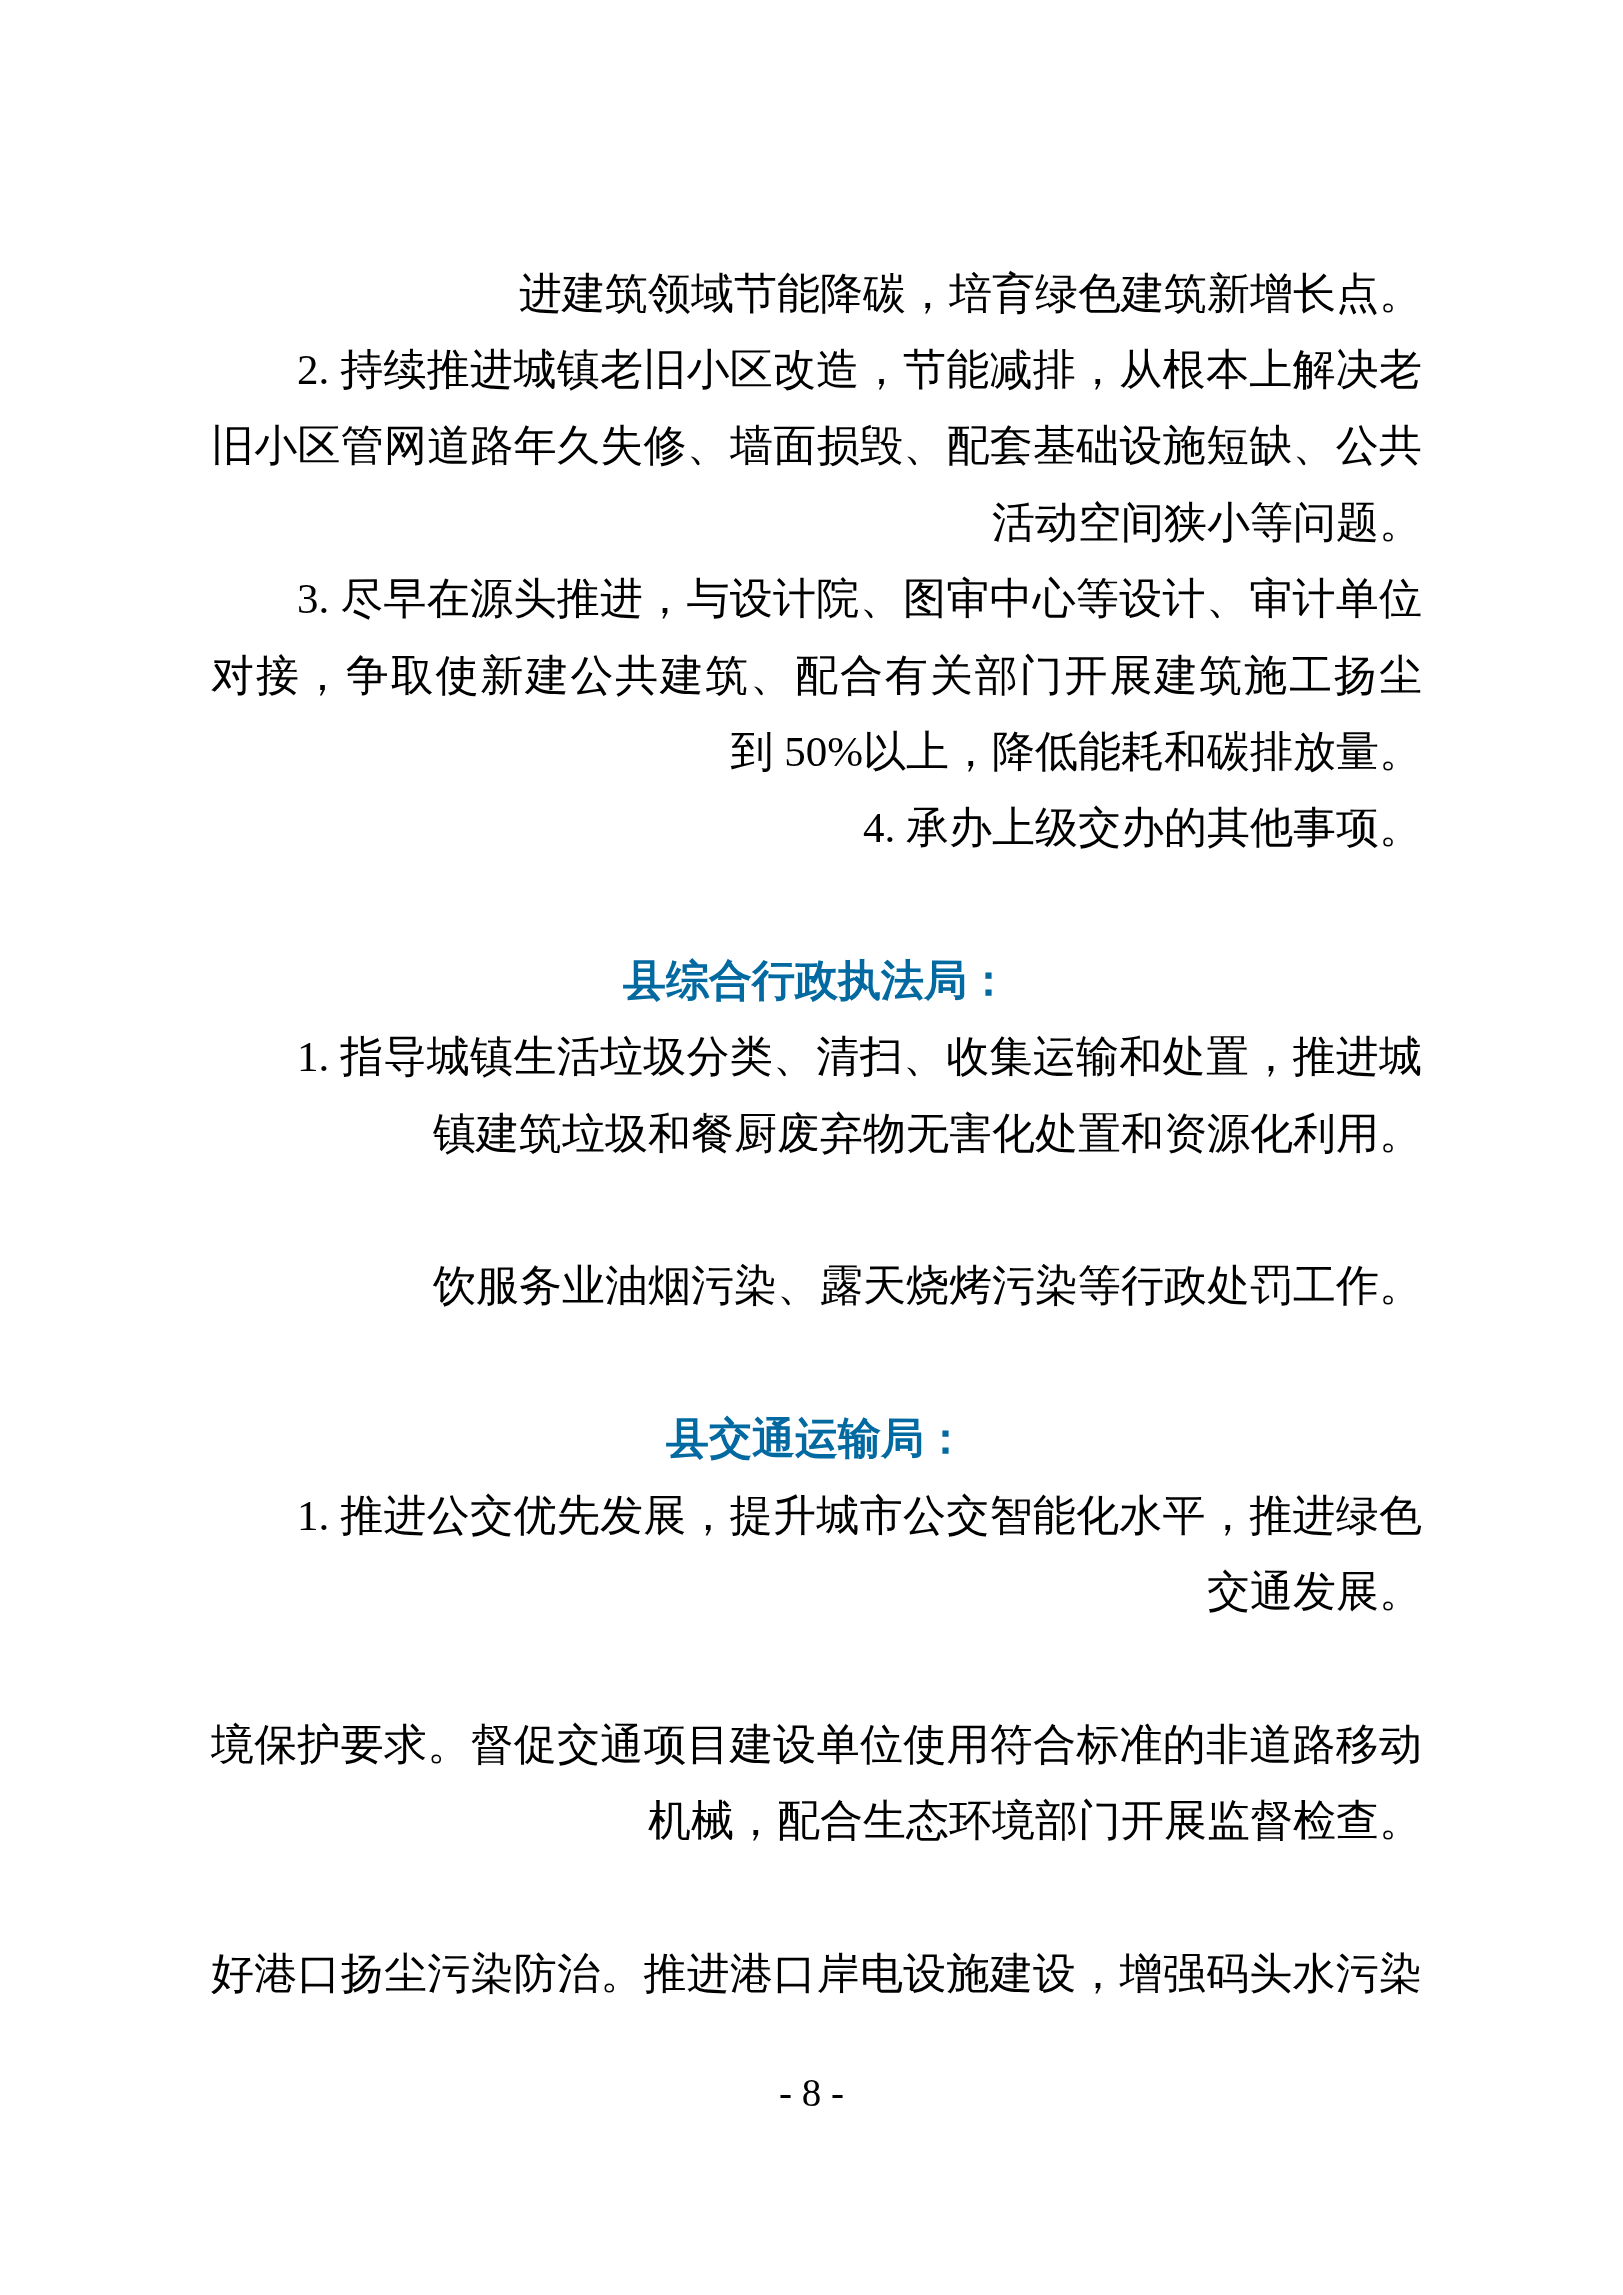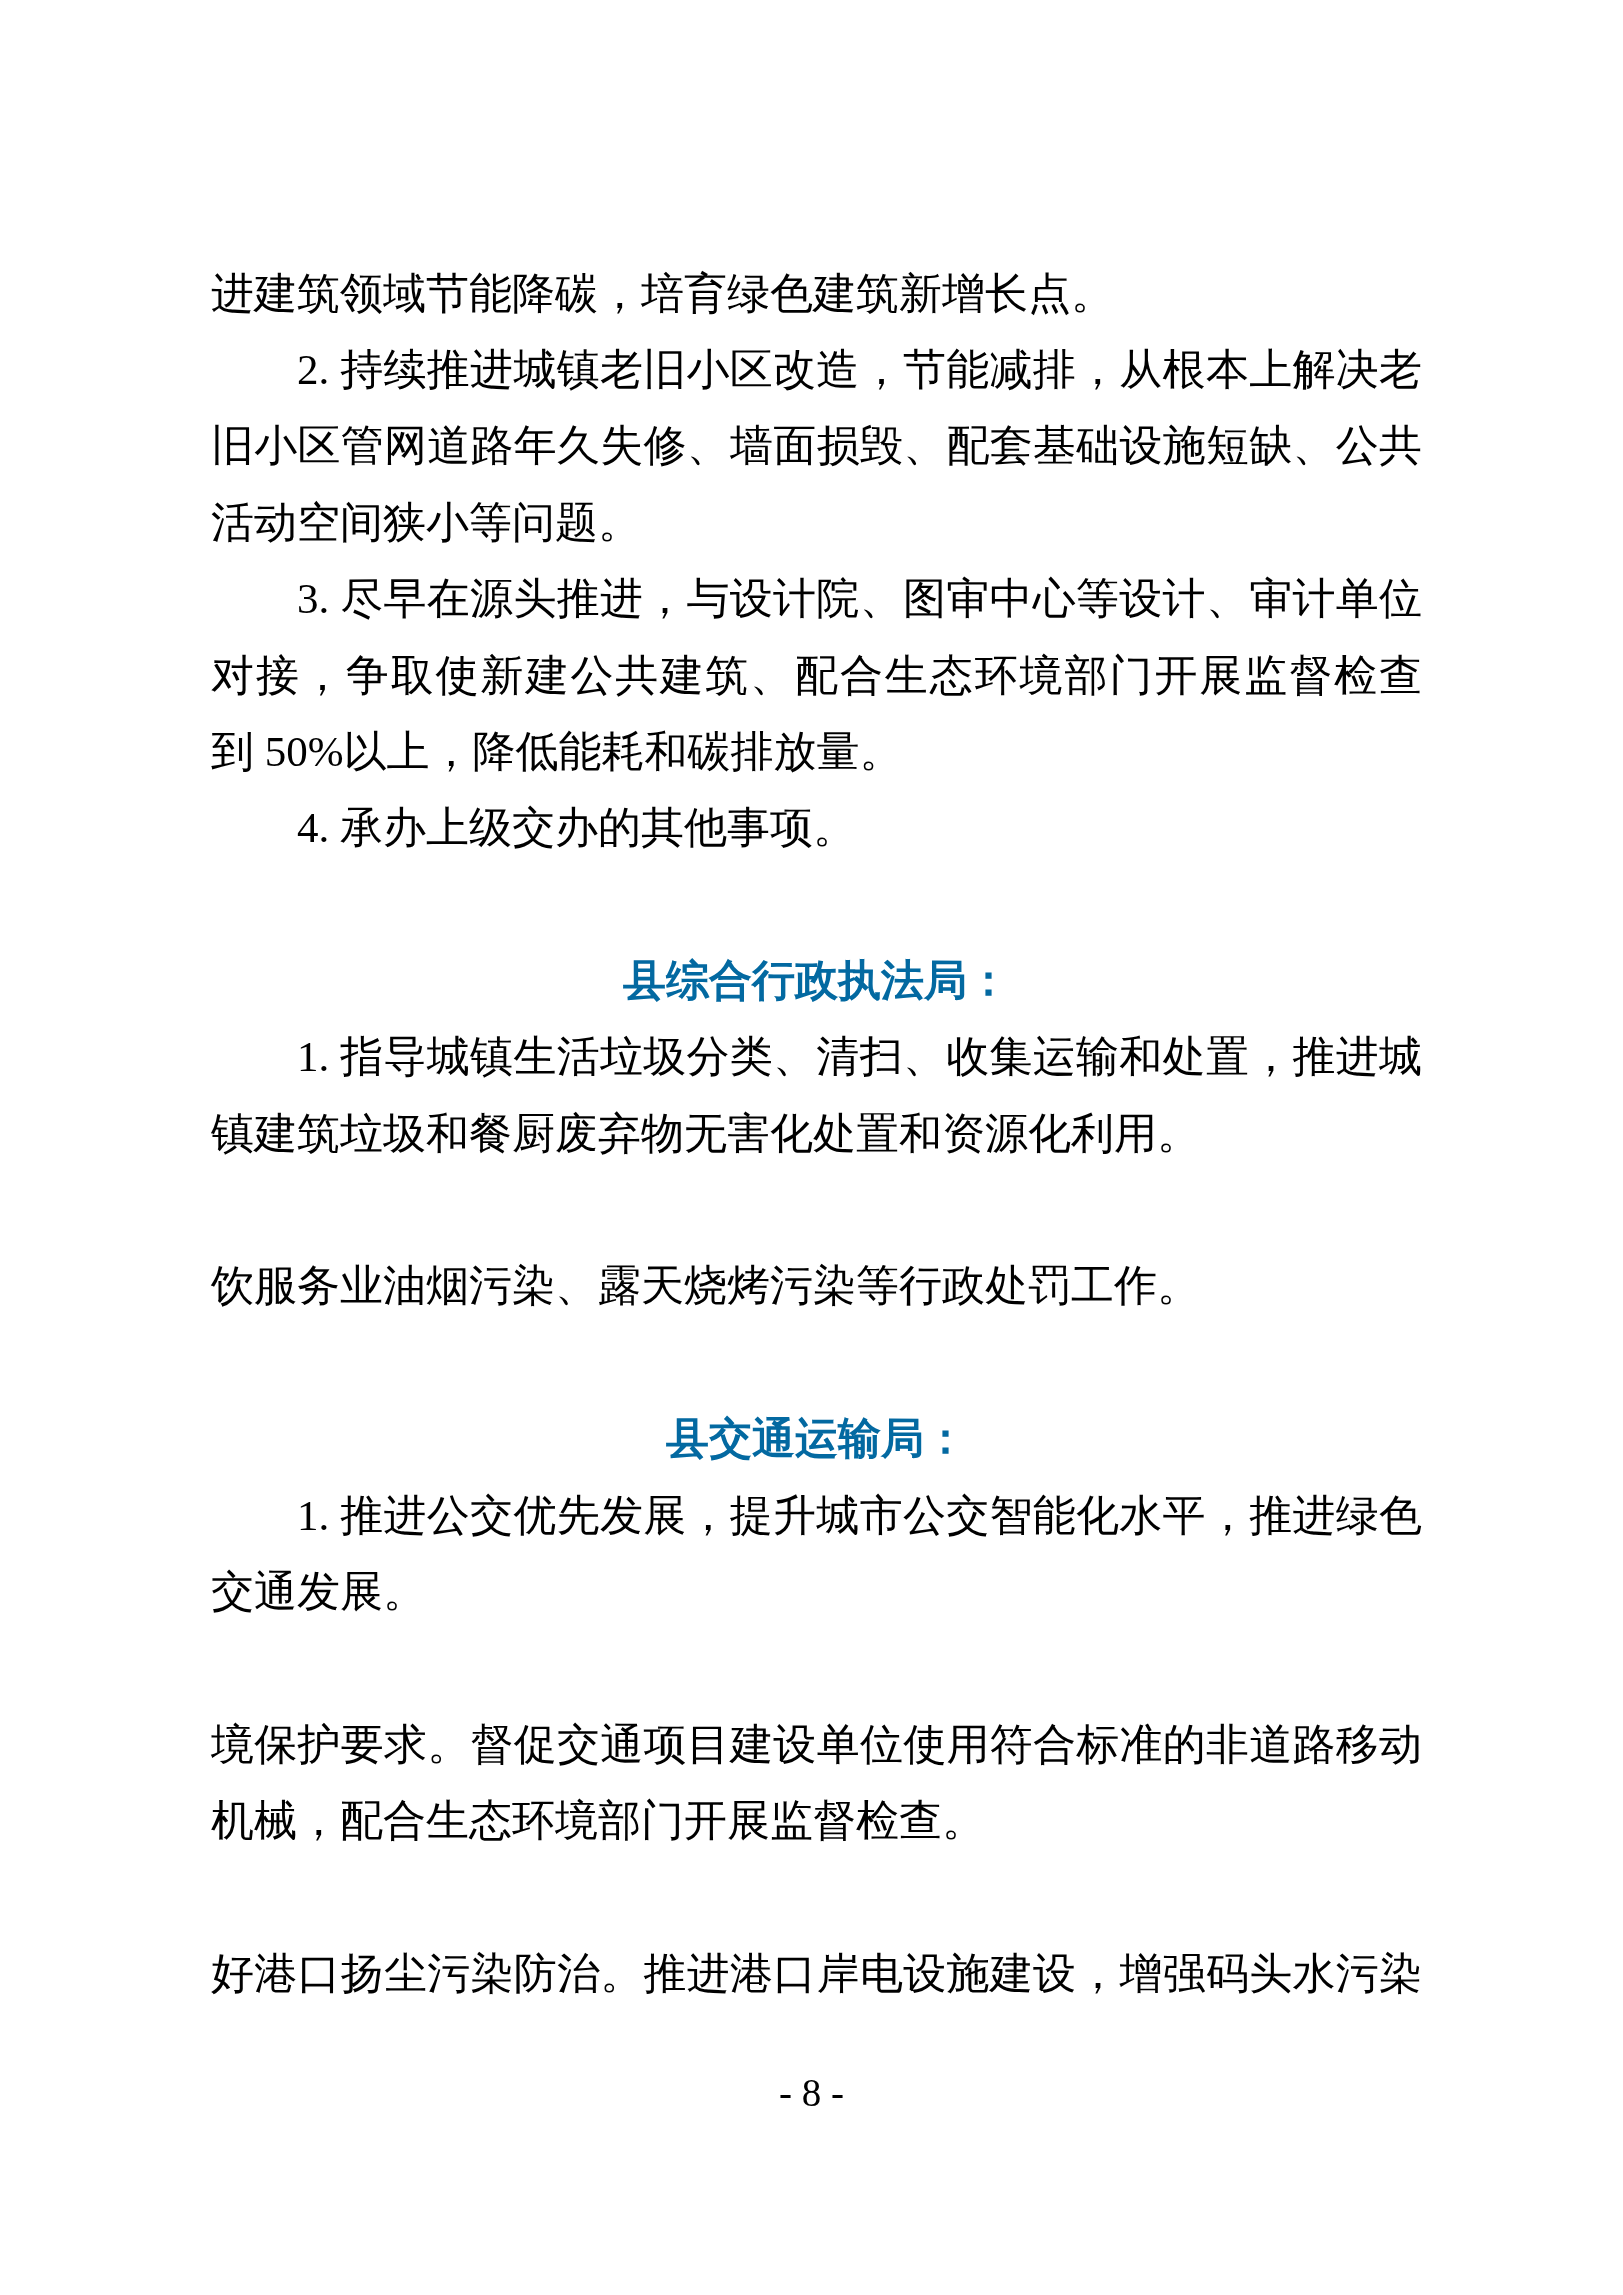--- a/index.html
+++ b/index.html
@@ -17,21 +17,21 @@
   }
   .line {
     position: absolute;
     left: 211px;
     width: 1211px;
     height: 77px;
     line-height: 77px;
     font-size: 43px;
     font-family: "Liberation Serif", "DejaVu Serif", serif;
     color: #000000;
-    text-align: left;
+    text-align: right;
     box-sizing: border-box;
     white-space: nowrap;
   }
   .line.full {
     white-space: normal;
     text-align: justify;
     text-align-last: justify;
   }
   .line.indent {
     padding-left: 86px;
@@ -65,21 +65,21 @@
 </head>
 <body>
 
 <div class="page">
 
   <div class="line" style="top: 255px;">进建筑领域节能降碳，培育绿色建筑新增长点。</div>
   <div class="line indent full" style="top: 331px;">2. 持续推进城镇老旧小区改造，节能减排，从根本上解决老</div>
   <div class="line" style="top: 484px;">活动空间狭小等问题。</div>
   <div class="line full" style="top: 407px;">旧小区管网道路年久失修、墙面损毁、配套基础设施短缺、公共</div>
   <div class="line indent full" style="top: 560px;">3. 尽早在源头推进，与设计院、图审中心等设计、审计单位</div>
-  <div class="line full" style="top: 637px;">对接，争取使新建公共建筑、配合生态环境部门开展监督检查</div>
+  <div class="line full" style="top: 637px;">对接，争取使新建公共建筑、配合有关部门开展建筑施工扬尘</div>
   <div class="line" style="top: 713px;">到 50%以上，降低能耗和碳排放量。</div>
   <div class="line indent" style="top: 789px;">4. 承办上级交办的其他事项。</div>
 
   <div class="heading" style="top: 942px;">县综合行政执法局：</div>
 
   <div class="line indent full" style="top: 1018px;">1. 指导城镇生活垃圾分类、清扫、收集运输和处置，推进城</div>
   <div class="line" style="top: 1095px;">镇建筑垃圾和餐厨废弃物无害化处置和资源化利用。</div>
   <div class="line" style="top: 1247px;">饮服务业油烟污染、露天烧烤污染等行政处罚工作。</div>
 
   <div class="heading" style="top: 1400px;">县交通运输局：</div>

